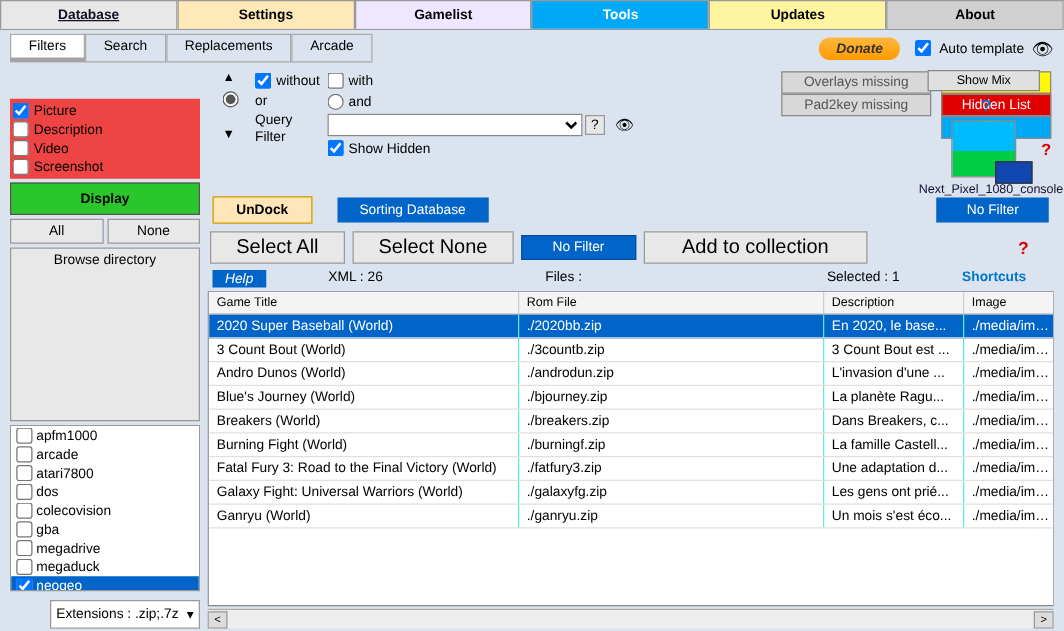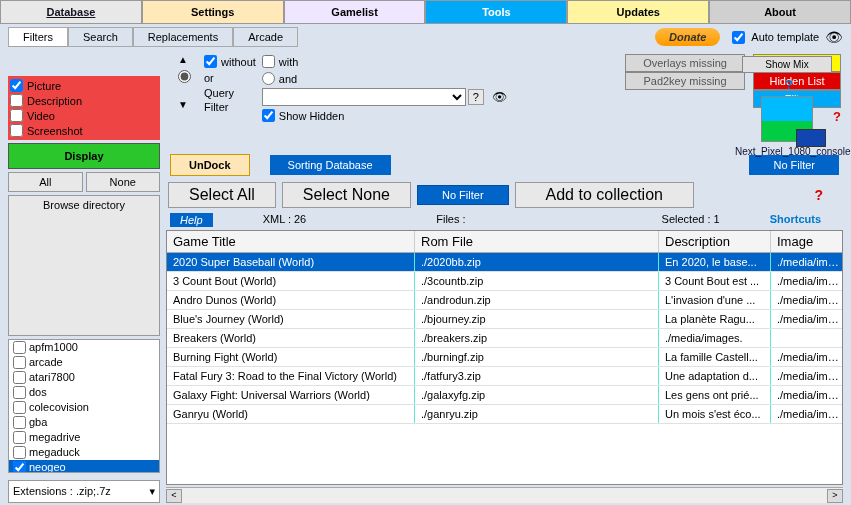--- a/index.html
+++ b/index.html
@@ -11,40 +11,40 @@
 .main-tab.active { background: #e8e8e8; text-decoration: underline; color: #112; }
 .main-tab.tools { background: #00a8f8; color: #fff; }
 .main-tab.updates { background: #fff5a0; }
 .main-tab.settings { background: #ffe9b8; }
 .main-tab.gamelist { background: #efe6ff; }
 .main-tab.about { background: #d0d0d0; }
 
 .toolbar-row { display: flex; align-items: center; padding: 3px 8px; background: #dae3ee; }
 .sub-tabs { display: flex; gap: 0; }
 .sub-tab { padding: 3px 14px; border: 1px solid #aaa; background: #dae3ee; cursor: pointer; }
-.sub-tab.active { background: #fff; border-bottom: 1px solid #a3a3a3; }
+.sub-tab.active { background: #fff; border-bottom: 4px solid #a3a3a3; }
 
 .donate { margin-left: auto; background: linear-gradient(#ffb840,#ff9a00); border-radius: 10px; padding: 3px 14px; font-style: italic; font-weight: bold; cursor: pointer; color: #333; }
 .auto-tpl { margin-left: 8px; display: flex; align-items: center; gap: 3px; }
 .eye { margin-left: 6px; font-size: 14px; cursor: pointer; }
 
 .body { display: flex; flex: 1; padding: 2px 8px; gap: 6px; overflow: hidden; }
 
 .left-col { width: 152px; display: flex; flex-direction: column; gap: 3px; }
 .filter-opts { background: #ef4444; padding: 2px; margin-top: 24px; }
 .chk-row { display: flex; align-items: center; gap: 4px; padding: 1px 0; }
 .chk-row input { margin: 0; }
 .display-btn { background: #2bc62b; font-weight: bold; padding: 6px; text-align: center; cursor: pointer; border: 1px solid #555; }
 .btn-row { display: flex; gap: 3px; }
 .std-btn { background: #e8e8e8; border: 1px solid #999; padding: 3px 6px; cursor: pointer; text-align: center; flex: 1; font-size: 11px; }
 .sys-list { background: #fff; border: 1px solid #999; overflow-y: auto; flex: 1; max-height: 198px; }
 .sys-item { display: flex; align-items: center; gap: 3px; padding: 1px 4px; cursor: pointer; }
 .sys-item.sel { background: #0064c8; color: #fff; }
 .sys-item input { margin: 0; }
-.ext-row { background: #fff; border: 1px solid #999; padding: 4px; margin-top: 4px; display: flex; justify-content: space-between; font-size: 11px; }
+.ext-row { background: #fff; border: 1px solid #999; padding: 4px; margin-top: 4px; display: flex; justify-content: space-between; font-size: 11px; margin-left: 32px; }
 
 .right-col { flex: 1; display: flex; flex-direction: column; gap: 2px; overflow: hidden; }
 .top-filter-box { display: flex; gap: 6px; background: #dae3ee; padding: 2px; }
 .fcol1 { width: 30px; display: flex; flex-direction: column; align-items: center; gap: 2px; }
 .arrow { font-size: 10px; cursor: pointer; }
 .fcol2 { display: flex; flex-direction: column; gap: 2px; }
 .fcol3 { display: flex; flex-direction: column; gap: 2px; flex: 1; }
 .fcol4 { display: flex; flex-direction: column; gap: 1px; align-items: flex-end; }
 
 .overlay-btn { background: #d8d8d8; border: 1px solid #888; padding: 2px 10px; font-size: 11px; color: #555; cursor: pointer; min-width: 120px; text-align: center; }
@@ -73,21 +73,21 @@
 
 .info-bar { display: flex; padding: 1px 4px; font-size: 11px; }
 .info-bar .help { background: #0064c8; color: #fff; padding: 1px 10px; font-style: italic; cursor: pointer; }
 .info-bar .xml { margin-left: 50px; }
 .info-bar .files { margin-left: 130px; }
 .info-bar .sel { margin-left: auto; margin-right: 50px; }
 .info-bar .sc { color: #07c; font-weight: bold; cursor: pointer; margin-right: 18px; }
 
 .grid { background: #fff; border: 1px solid #888; overflow: auto; flex: 1; }
 .gh { display: grid; grid-template-columns: 248px 244px 112px 76px; background: #f4f4f4; border-bottom: 1px solid #aaa; }
-.gh div { padding: 3px 6px; border-right: 1px solid #ccc; font-size: 13px; }
+.gh div { padding: 3px 6px; border-right: 1px solid #ccc; font-size: 10px; }
 .gr { display: grid; grid-template-columns: 248px 244px 112px 76px; border-bottom: 1px solid #e0e0e0; cursor: pointer; }
 .gr div { padding: 3px 6px; border-right: 1px solid #5eead4; font-size: 11px; white-space: nowrap; overflow: hidden; text-overflow: ellipsis; }
 .gr.sel { background: #0064c8; color: #fff; }
 
 .scrollbar-h { height: 16px; background: #eee; border-top: 1px solid #aaa; display: flex; align-items: center; }
 .sb-btn { width: 16px; height: 14px; background: #ddd; border: 1px solid #999; text-align: center; font-size: 9px; cursor: pointer; }
 </style>
 </head>
 <body>
 
@@ -294,20 +294,21 @@
             </div>
             <div class="gr">
               <div>Blue's Journey (World)</div>
               <div>./bjourney.zip</div>
               <div>La planète Ragu...</div>
               <div>./media/images.</div>
             </div>
             <div class="gr">
               <div>Breakers (World)</div>
               <div>./breakers.zip</div>
+              <div>Dans Breakers, c...</div>
               <div>./media/images.</div>
             </div>
             <div class="gr">
               <div>Burning Fight (World)</div>
               <div>./burningf.zip</div>
               <div>La famille Castell...</div>
               <div>./media/images.</div>
             </div>
             <div class="gr">
               <div>Fatal Fury 3: Road to the Final Victory (World)</div>

